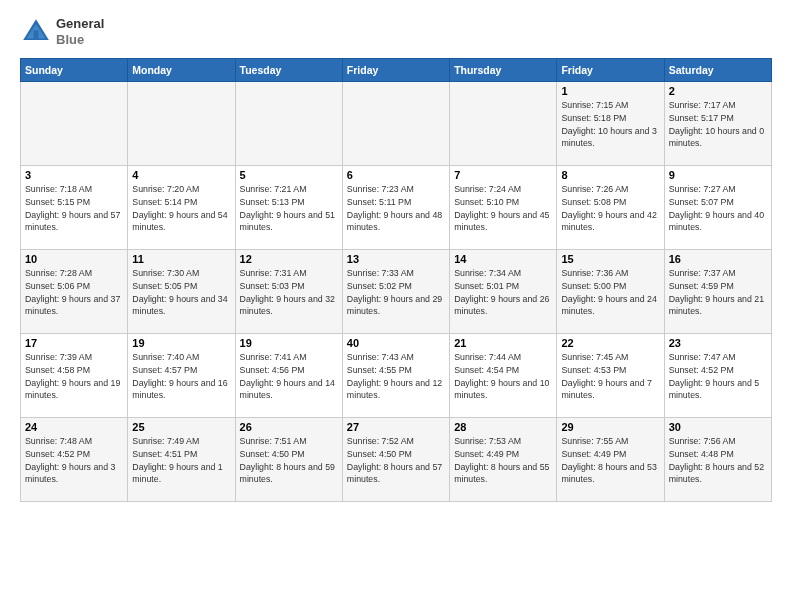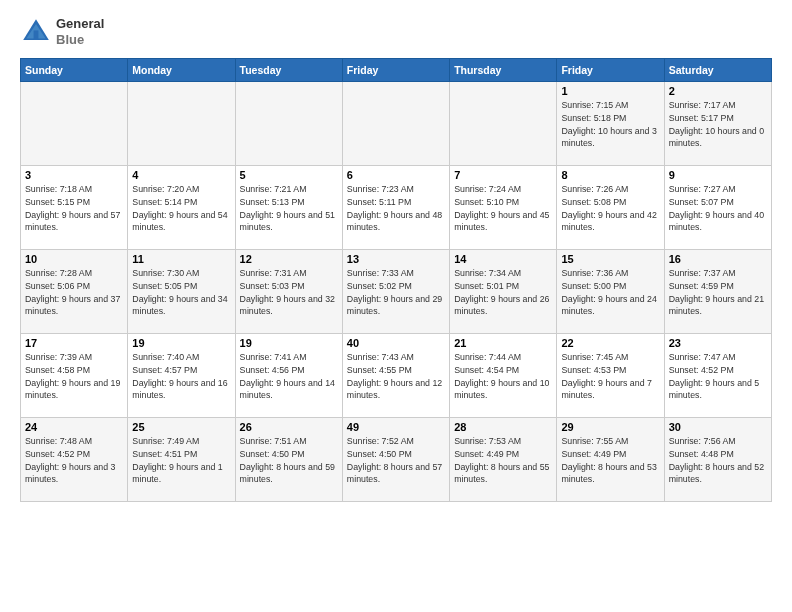--- a/index.html
+++ b/index.html
@@ -240,21 +240,21 @@
           </td>
           <td>
             <span class="day-num">25</span>
             <div class="day-info">Sunrise: 7:49 AM<br>Sunset: 4:51 PM<br>Daylight: 9 hours and 1 minute.</div>
           </td>
           <td>
             <span class="day-num">26</span>
             <div class="day-info">Sunrise: 7:51 AM<br>Sunset: 4:50 PM<br>Daylight: 8 hours and 59 minutes.</div>
           </td>
           <td>
-            <span class="day-num">49</span>
+            <span class="day-num">27</span>
             <div class="day-info">Sunrise: 7:52 AM<br>Sunset: 4:50 PM<br>Daylight: 8 hours and 57 minutes.</div>
           </td>
           <td>
             <span class="day-num">28</span>
             <div class="day-info">Sunrise: 7:53 AM<br>Sunset: 4:49 PM<br>Daylight: 8 hours and 55 minutes.</div>
           </td>
           <td>
             <span class="day-num">29</span>
             <div class="day-info">Sunrise: 7:55 AM<br>Sunset: 4:49 PM<br>Daylight: 8 hours and 53 minutes.</div>
           </td>

